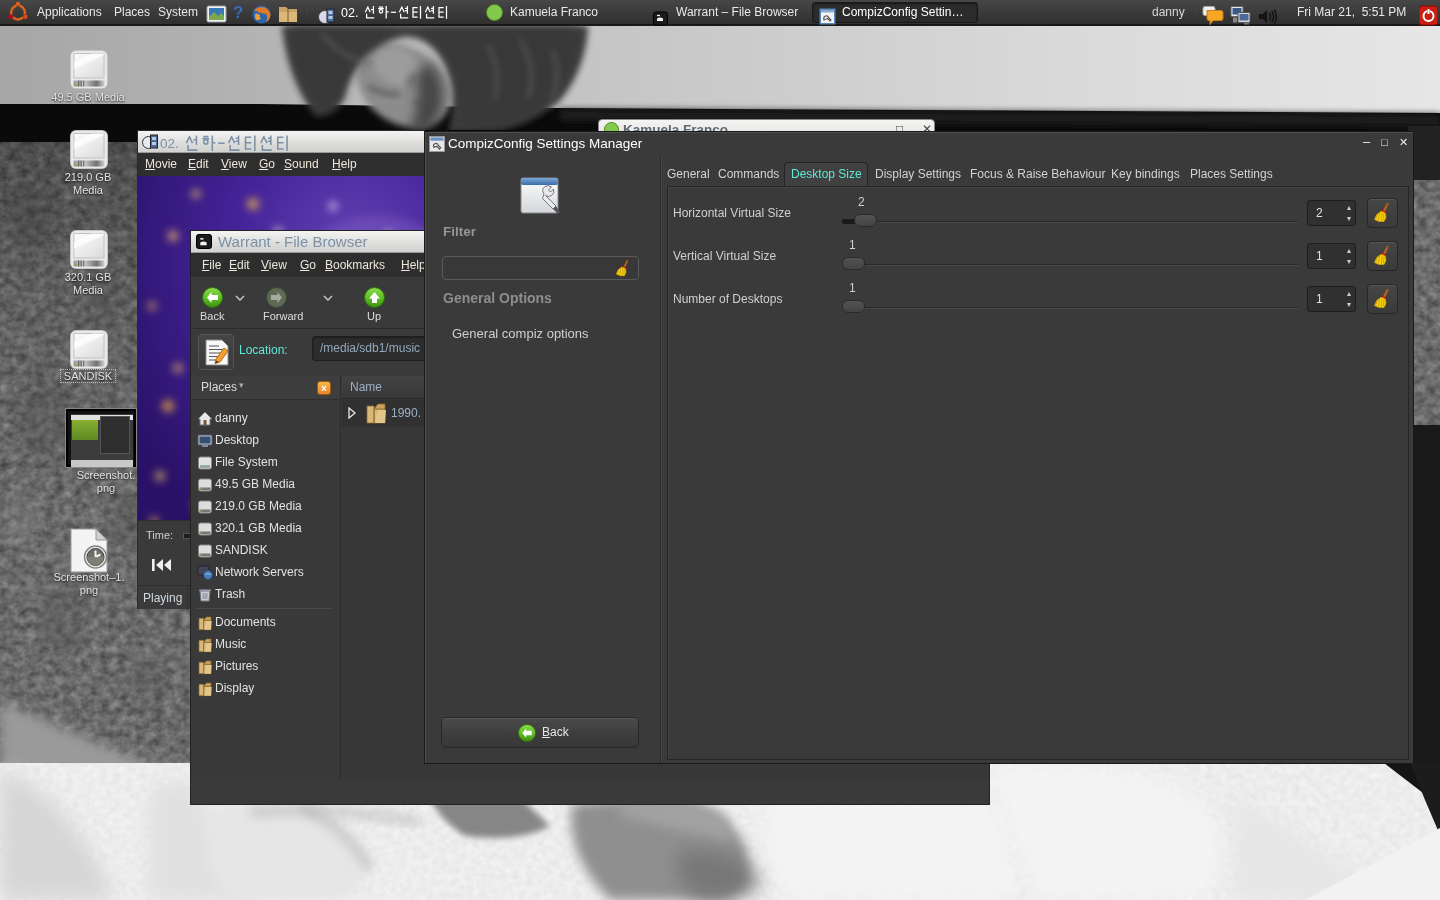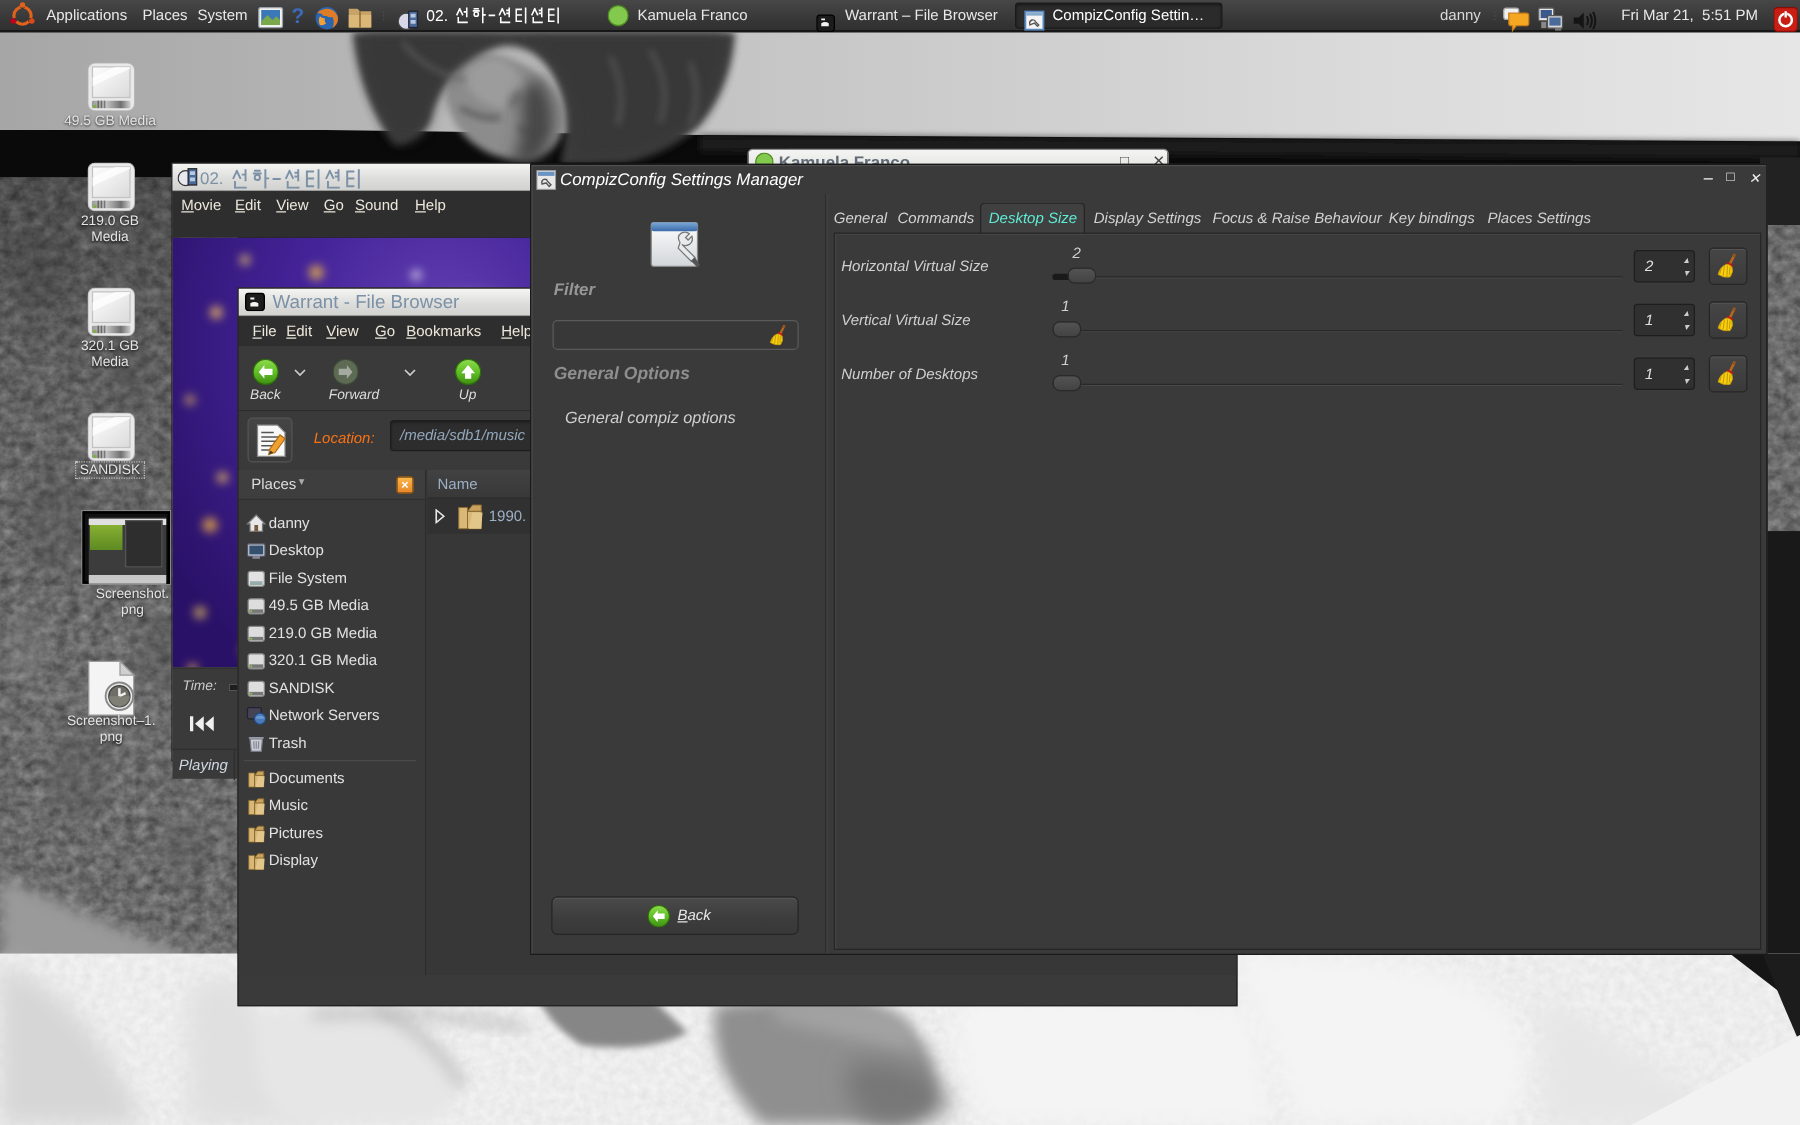--- a/index.html
+++ b/index.html
@@ -11,21 +11,21 @@
 background:linear-gradient(#474747,#363636 70%,#303030);border-bottom:1px solid #161616;z-index:60;
 color:#e8e8e8;font-size:12px;}
 #panel .it{position:absolute;top:0;height:25px;line-height:25px;white-space:nowrap;}
 .taskbtn{position:absolute;top:2px;height:21px;border-radius:3px;}
 .taskbtn.active{background:#2b2b2b;border:1px solid #1a1a1a;box-shadow:inset 0 1px 2px rgba(0,0,0,.5);}
 
 .win{position:absolute;}
 .tbar-light{background:linear-gradient(#f4f4f2,#dcdcda 60%,#d2d2d0);border-bottom:1px solid #9a9a9a;}
 .menubar{background:#2e2e2e;color:#ece7db;font-size:12px;}
 .menubar u{text-decoration:underline;}
-.dkbody{background:#3a3a3a;font-style:italic;}
+.dkbody{background:#3a3a3a;}
 .ttl{font-size:15px;color:#7c91a6;white-space:nowrap;}
 .dlabel{position:absolute;font-size:11px;color:#e4e4e4;text-align:center;line-height:13px;
  text-shadow:0 1px 2px rgba(0,0,0,.85);}
 .tbl{font-size:11px;color:#ddd;}
 .prow{position:absolute;left:0;width:100%;height:22px;}
 .prow svg{position:absolute;left:6px;top:3px;}
 .prow span{position:absolute;left:24px;top:3px;font-size:12px;color:#e2e2e2;white-space:nowrap;}
 .tab{position:absolute;top:35px;font-size:12px;color:#d2d2d2;white-space:nowrap;}
 .clabel{position:absolute;font-size:12px;color:#d0d0d0;white-space:nowrap;}
 .cval{position:absolute;font-size:12px;color:#d0d0d0;}
@@ -224,21 +224,21 @@
    <rect x="10" y="3" width="4" height="3" fill="#b8c8e0"></rect>
           <rect x="10" y="8" width="4" height="3" fill="#b8c8e0"></rect>
   </svg>
   <svg class="abs" style="left:22px;top:3px" width="142" height="17" viewBox="0 0 142 17" color="#7c91a6">
    <text x="0" y="13.5" font-size="13.5" fill="#7c91a6" font-family="Liberation Sans">02.</text>
    <g transform="translate(26,2) scale(1.24)">
             <use href="#hangul"></use>
           </g>
   </svg>
  </div>
- <div class="menubar" style="position:relative;height:37px;line-height:23px">
+ <div class="menubar" style="position:relative;height:23px;line-height:23px">
   <span class="abs" style="left:7px"><u>M</u>ovie</span>
   <span class="abs" style="left:50px"><u>E</u>dit</span>
   <span class="abs" style="left:83px"><u>V</u>iew</span>
   <span class="abs" style="left:121px"><u>G</u>o</span>
   <span class="abs" style="left:146px"><u>S</u>ound</span>
   <span class="abs" style="left:194px"><u>H</u>elp</span>
  </div>
  <svg width="288" height="344" style="display:block">
   <defs>
    <radialGradient id="vg1" cx="0.75" cy="0.25" r="0.9">
@@ -348,21 +348,21 @@
  </div>
  <div class="dkbody" style="position:relative;height:46px">
   <div class="abs" style="left:7px;top:5px;width:36px;height:36px;border:1px solid #555;border-radius:4px;background:linear-gradient(#454545,#3a3a3a)">
    <svg class="abs" style="left:5px;top:4px" width="26" height="27" viewBox="0 0 26 27">
     <path d="M2,1 L18,1 L24,7 L24,26 L2,26 Z" fill="#f8f8f8" stroke="#888"></path>
     <path d="M5,7 L15,7 M5,10.5 L19,10.5 M5,14 L19,14 M5,17.5 L19,17.5 M5,21 L13,21" stroke="#555" stroke-width="1.2"></path>
     <path d="M12,20 L20,9 L24,12 L16,23 L11,24.5 Z" fill="#f0a030" stroke="#b06a10"></path>
     <path d="M11,24.5 L12.5,21.5 L14.5,23 Z" fill="#333"></path>
    </svg>
   </div>
-  <span class="abs" style="left:60px;top:14px;font-size:12px;color:#f97316">Location:</span>
+  <span class="abs" style="left:48px;top:14px;font-size:12px;color:#5eead4">Location:</span>
   <div class="abs" style="left:121px;top:7px;width:668px;height:25px;background:#2d2d2d;border:1px solid #1e1e1e;border-radius:3px;box-shadow:inset 0 1px 2px rgba(0,0,0,.4)">
    <span class="abs" style="left:7px;top:4px;font-size:12px;color:#93a8bd">/media/sdb1/music</span>
   </div>
  </div>
  <div class="abs" style="left:0;top:145px;width:150px;bottom:24px;background:#393939;border-right:1px solid #2c2c2c">
   <div style="position:relative;height:24px;background:#3e3e3e;border-bottom:1px solid #2f2f2f">
    <span class="abs" style="left:10px;top:4px;font-size:12px;color:#ddd">Places</span>
    <span class="abs" style="left:48px;top:4px;font-size:9px;color:#aaa">▾</span>
    <div class="abs" style="left:126px;top:5px;width:14px;height:14px;background:linear-gradient(#f8b84a,#e8862a);border:1px solid #9a5a10;border-radius:3px;color:#fff;font-size:10px;line-height:13px;text-align:center;font-weight:bold">×</div>
   </div>

